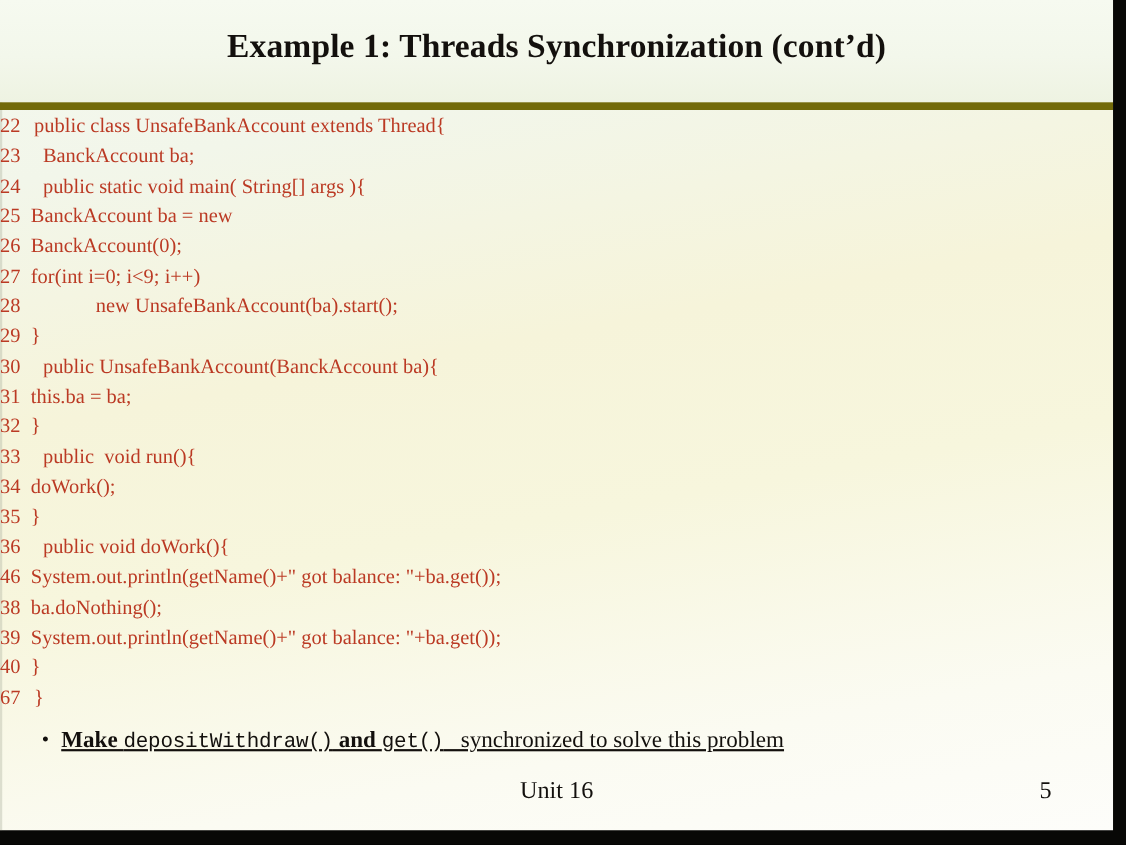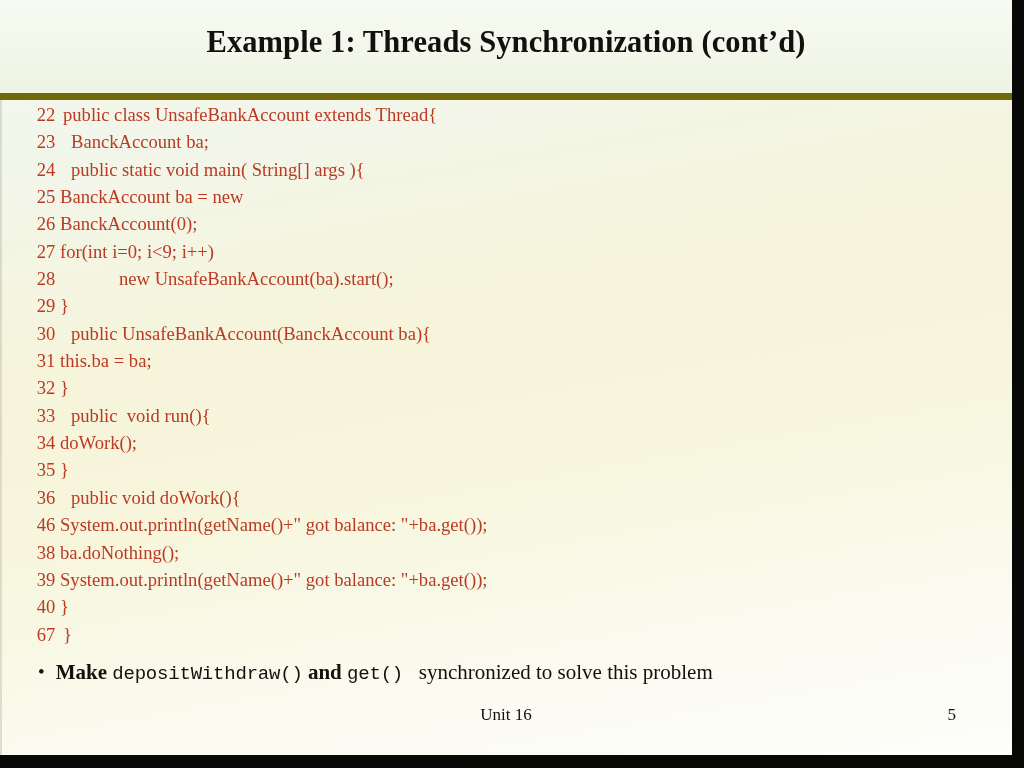--- a/index.html
+++ b/index.html
@@ -53,39 +53,39 @@
     position:relative;
     height:27.35px;
     line-height:27.35px;
     font-size:18.6px;
     color:#bb3a24;
     white-space:pre;
   }
   .code-line .num {
     display:inline-block;
     width:28px;
-    text-align:center;
-    margin-left:32px;
+    text-align:left;
   }
   .code-line .src { display:inline-block; }
   
   .i0 .src { margin-left:3px; }
   .i1 .src { margin-left:11px; }
   .i2 .src { }
   .i3 .src { margin-left:59px; }
   
   #bullet {
     position:absolute;
     left:0; top:655px;
     width:1012px;
     height:34px;
     line-height:34px;
     font-size:21px;
     color:#13100d;
     white-space:nowrap;
+    text-decoration:underline;
   }
   #bullet .dot {
     display:inline-block;
     margin-left:38px;
     margin-right:11px;
     font-size:19px;
     vertical-align:1px;
   }
   #bullet .b { font-weight:bold; }
   #bullet .mono {
@@ -94,21 +94,21 @@
     font-weight:normal;
     letter-spacing:-0.2px;
   }
   #bullet .reg { font-weight:normal; }
   
   #footer {
     position:absolute;
     left:0; top:705px;
     width:1012px;
     height:28px;
-    font-size:17px;
+    font-size:22px;
     color:#13100d;
   }
   #footer-unit {
     position:absolute;
     left:0; right:0;
     text-align:center;
   }
   #footer-page {
     position:absolute;
     right:56px; top:0;

